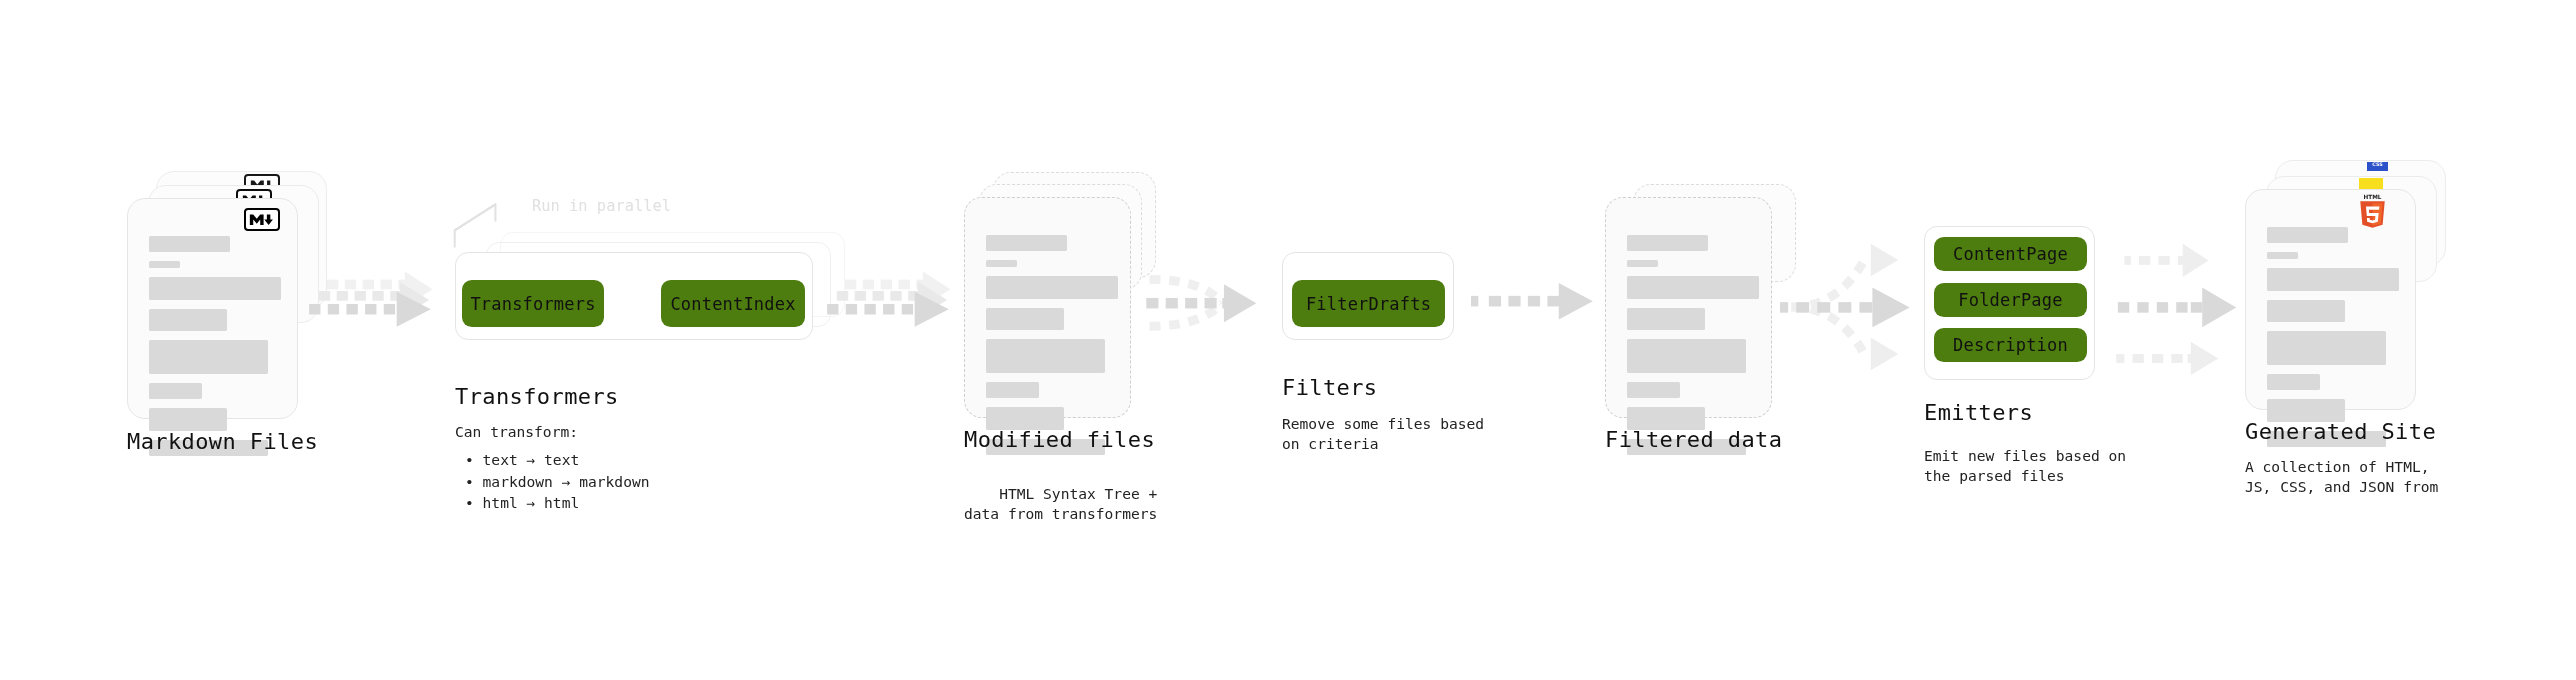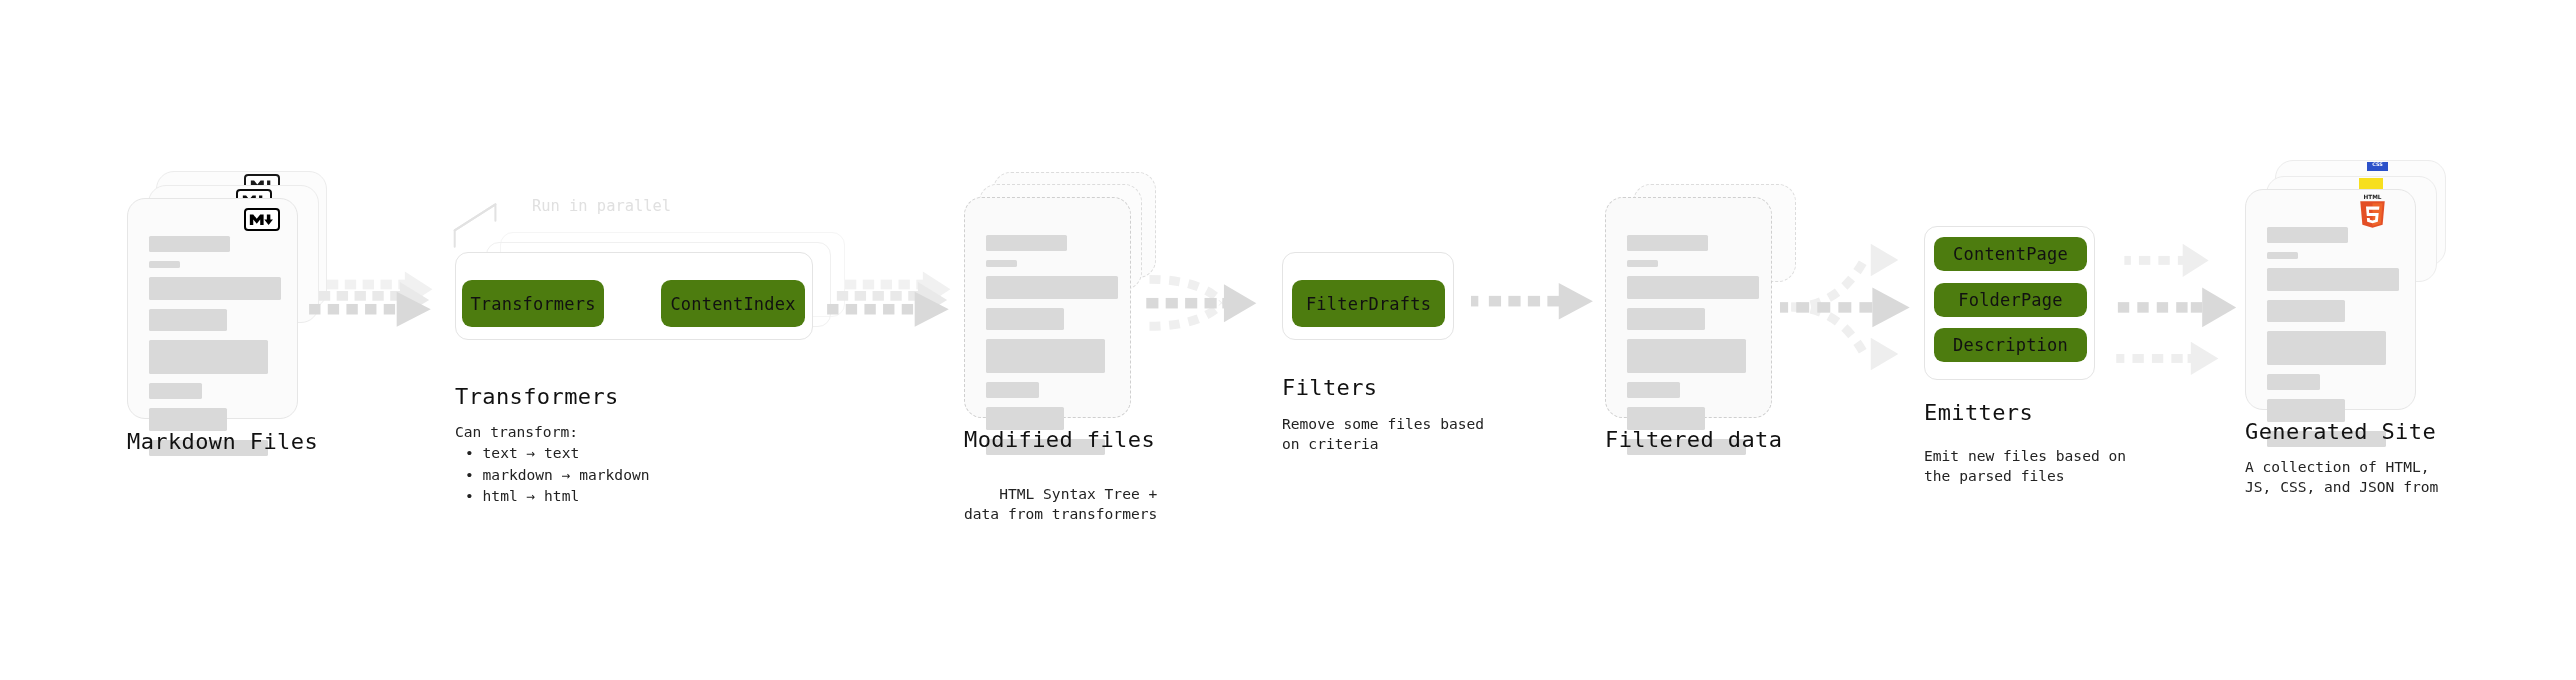--- a/index.html
+++ b/index.html
@@ -119,20 +119,21 @@
     color: #222;
     line-height: 20.3px;
     white-space: pre;
   }
   .bullets {
     position: absolute;
     font-size: 14.6px;
     color: #222;
     line-height: 20.3px;
     white-space: pre;
+    margin-top: 7px;
   }
   .parallel-label {
     position: absolute;
     font-size: 15.4px;
     color: #e0e0e0;
     white-space: nowrap;
   }
 
   svg { overflow: visible; }
 </style>

